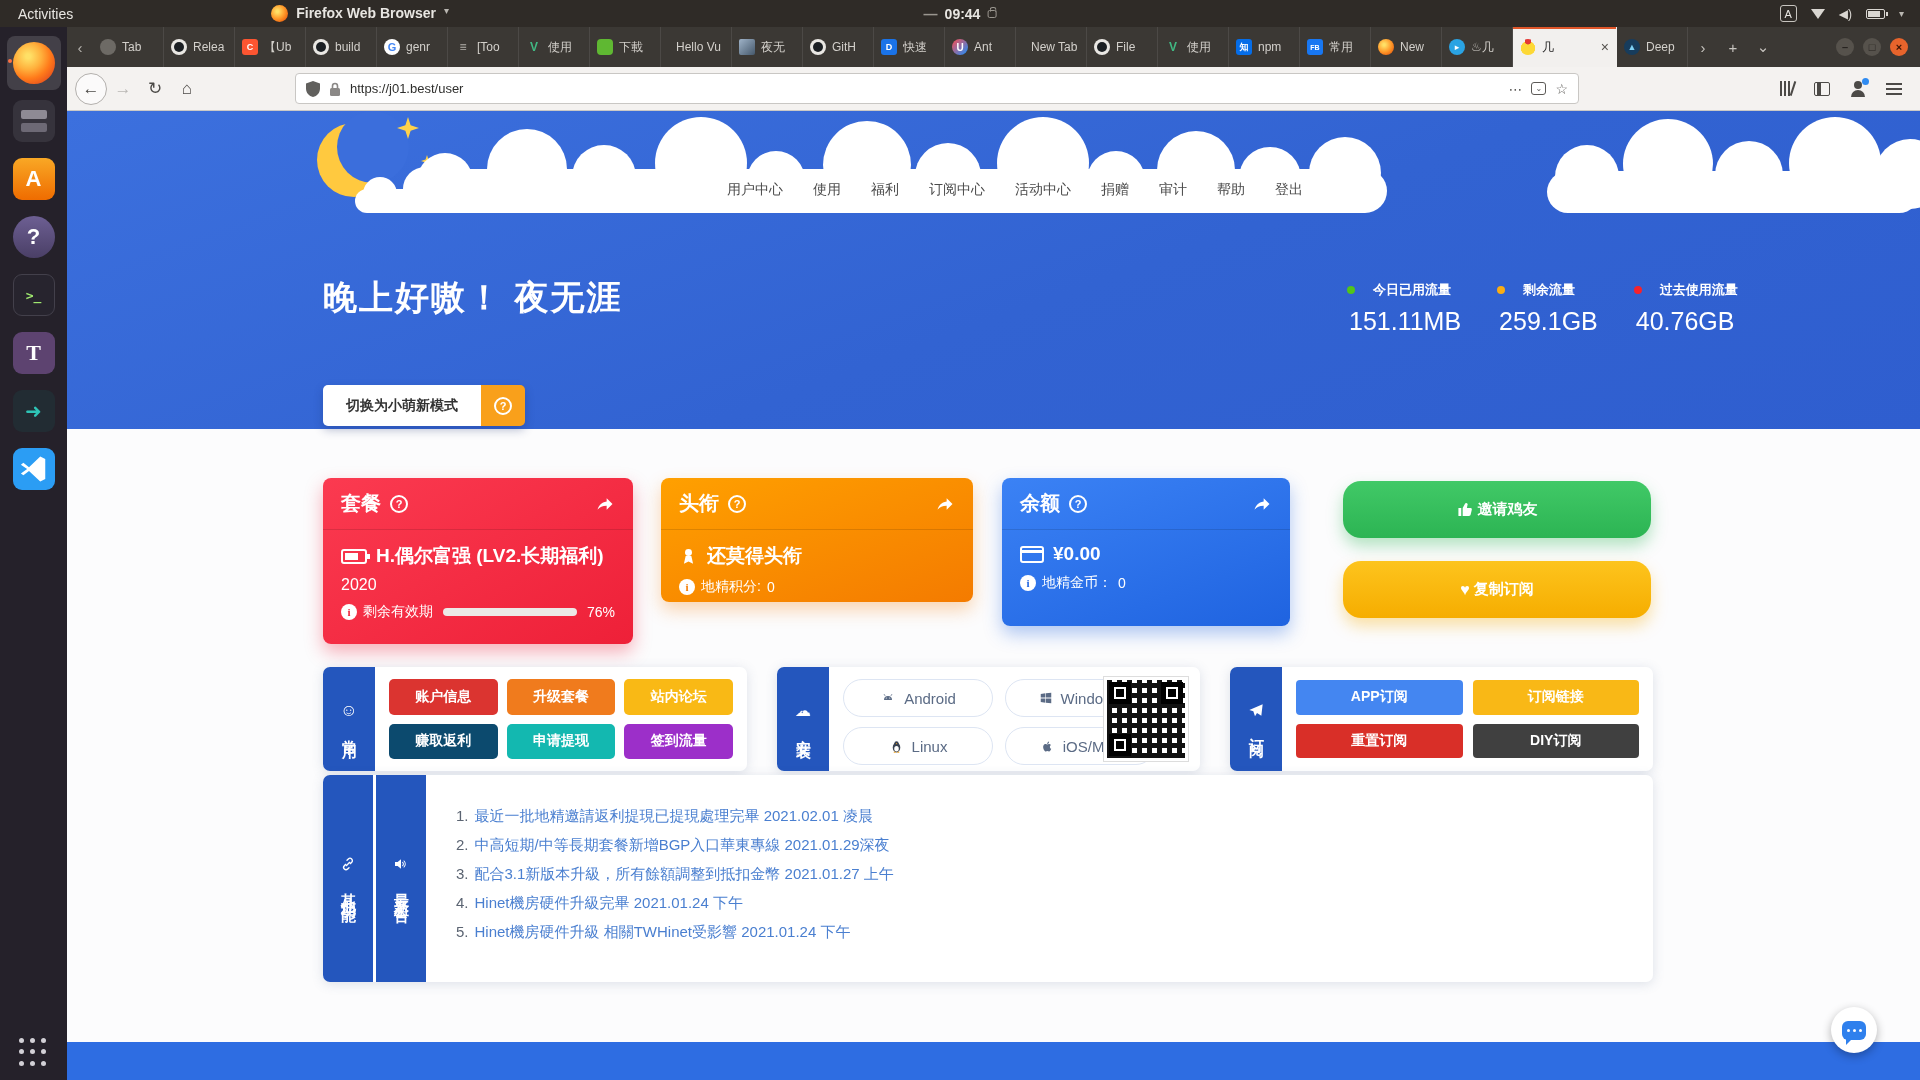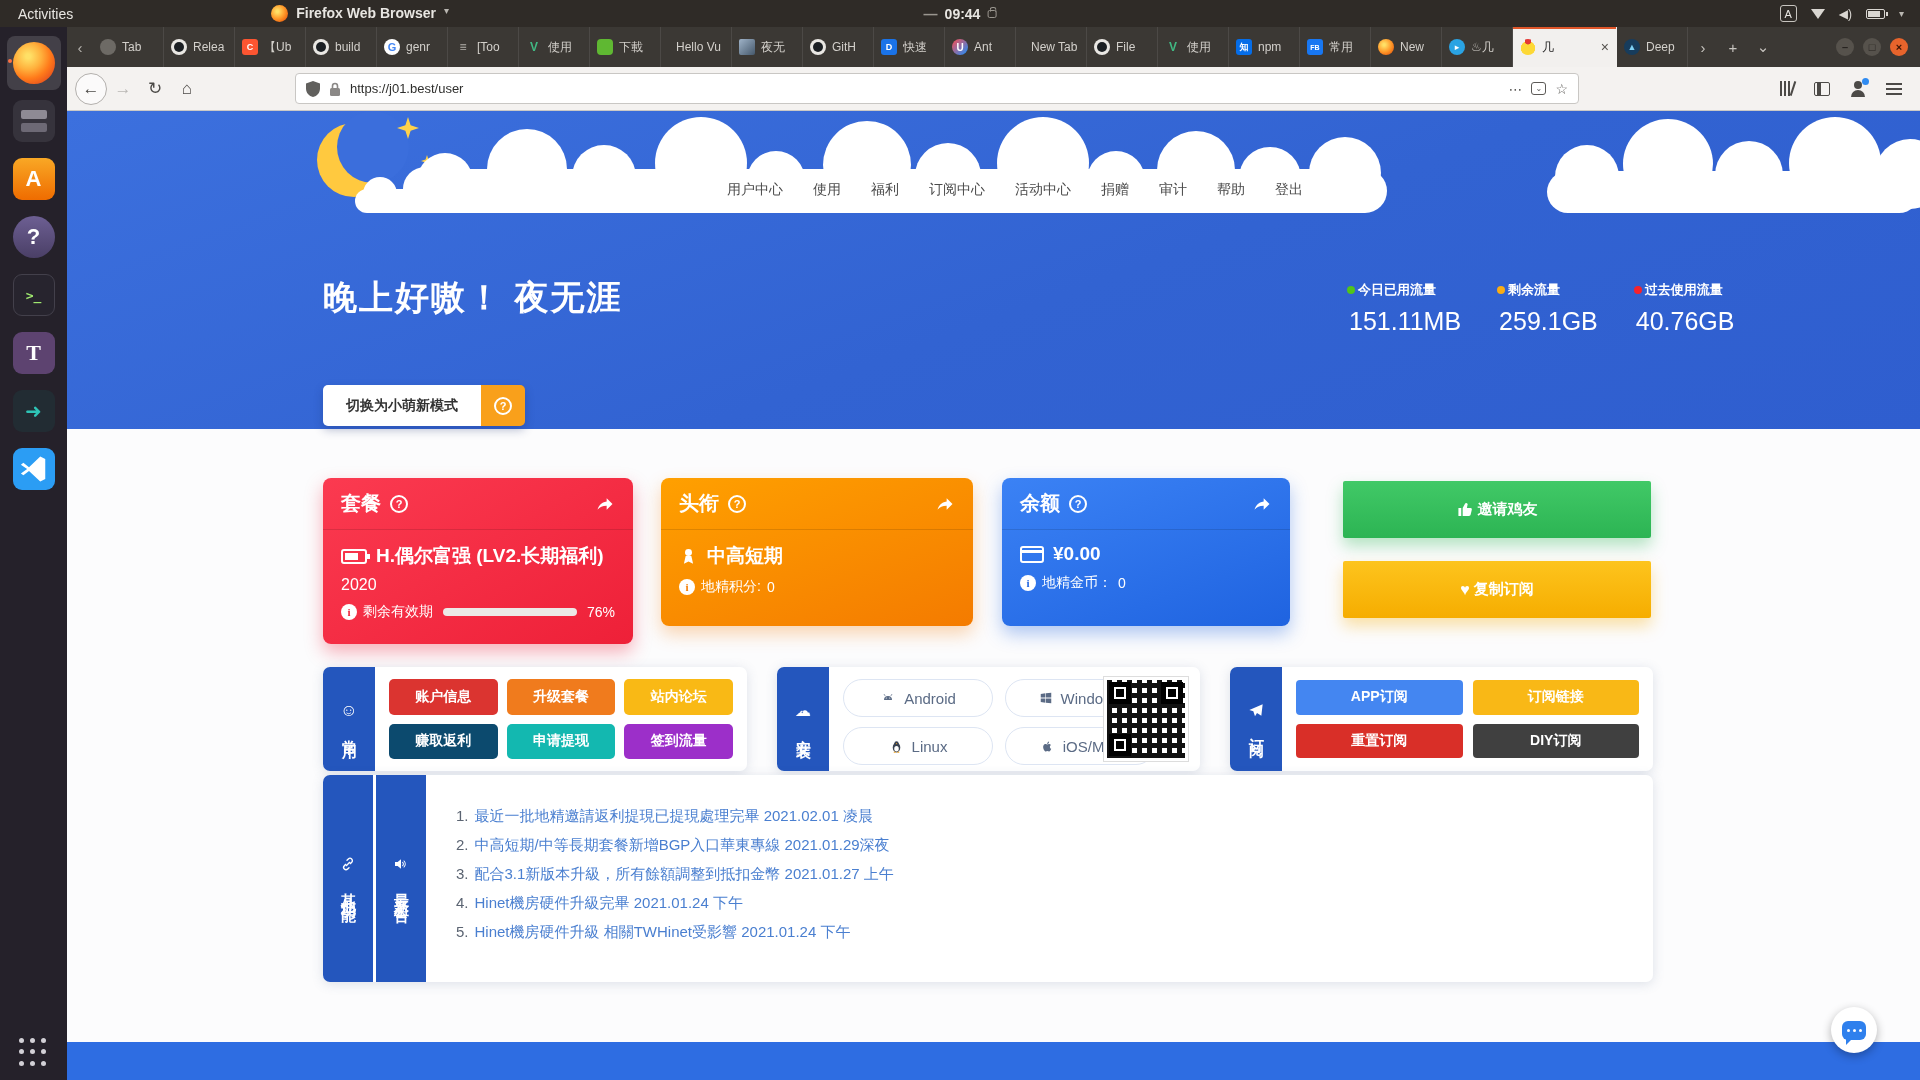--- a/index.html
+++ b/index.html
@@ -106,50 +106,50 @@
   #hero{position:absolute;left:0;top:0;width:100%;height:318px;background:linear-gradient(160deg,#3c70de 0%,#3263d2 55%,#2f5ecf 100%)}
   .cl{position:absolute;background:#fff;border-radius:50%}
   .cloudband{position:absolute;background:#fff;border-radius:44px}
   #moon{position:absolute;left:250px;top:12px;width:74px;height:74px;border-radius:50%;background:#ffc93f}
   #moon:after{content:"";position:absolute;left:20px;top:-12px;width:72px;height:72px;border-radius:50%;background:#3b6edc}
   .spark{position:absolute;background:#ffd24a;clip-path:polygon(50% 0,62% 38%,100% 50%,62% 62%,50% 100%,38% 62%,0 50%,38% 38%)}
   #skynav{position:absolute;left:660px;top:70px;display:flex;gap:30px;font-size:14px;color:#4b4b4b;z-index:3;font-weight:500}
   #skynav span{cursor:pointer}
   #greeting{position:absolute;left:256px;top:164px;font-size:34px;font-weight:700;color:#fff;letter-spacing:2px}
   #stats{position:absolute;left:1280px;top:170px;display:flex;gap:36px;color:#fff}
-  .stat .lab{font-size:13px;font-weight:700;display:flex;align-items:center;gap:3px}
+  .stat .lab{font-size:13px;font-weight:700;display:flex;align-items:center;gap:18px}
   .stat .dot{width:8px;height:8px;border-radius:50%}
   .stat .val{font-size:25px;margin-top:8px;padding-left:2px}
   #modebtn{position:absolute;left:256px;top:274px;height:41px;display:flex;border-radius:5px;overflow:hidden;box-shadow:0 4px 10px rgba(25,45,110,.3);z-index:4}
   #modebtn .txt{background:#fff;width:158px;display:flex;align-items:center;justify-content:center;font-size:14px;font-weight:700;color:#333}
   #modebtn .q{background:#f9a01b;width:44px;display:flex;align-items:center;justify-content:center}
   .qmark{width:18px;height:18px;border:2px solid #fff;border-radius:50%;color:#fff;font-size:11px;font-weight:700;display:flex;align-items:center;justify-content:center}
 
   
   .card{position:absolute;border-radius:8px;color:#fff}
   .card .hd{height:52px;display:flex;align-items:center;gap:9px;padding:0 18px;font-size:20px;font-weight:700;border-bottom:1px solid rgba(0,0,0,.12)}
   .card .hd .sp{margin-left:auto}
   .card .bd{padding:13px 18px}
   #card-plan{left:256px;top:367px;width:310px;height:166px;background:linear-gradient(150deg,#fb3a50,#ee2038);box-shadow:0 8px 18px rgba(238,32,56,.35)}
-  #card-title{left:594px;top:367px;width:312px;height:148px;background:linear-gradient(160deg,#ffa000,#f47b00);box-shadow:0 8px 18px rgba(244,123,0,.3)}
+  #card-title{left:594px;top:367px;width:312px;height:124px;background:linear-gradient(160deg,#ffa000,#f47b00);box-shadow:0 8px 18px rgba(244,123,0,.3)}
   #card-bal{left:935px;top:367px;width:288px;height:148px;background:linear-gradient(160deg,#3b82f5,#1f63e0);box-shadow:0 8px 18px rgba(31,99,224,.35)}
   .bigname{font-size:19px;font-weight:700;display:flex;align-items:center;gap:9px}
   .subline{font-size:16px;margin-top:7px}
   .inforow{display:flex;align-items:center;gap:6px;margin-top:9px;font-size:14px}
   .info-i{width:16px;height:16px;border-radius:50%;background:#fff;font-family:"Liberation Serif",serif;font-weight:700;font-size:11px;display:flex;align-items:center;justify-content:center;flex:none}
   .i-red{color:#ee2038}.i-or{color:#f47b00}.i-bl{color:#1f63e0}
   .pbar{flex:1;height:8px;background:#ece9e6;border-radius:4px;overflow:hidden;margin:0 4px}
   .pfill{height:100%;background:#2eb850;border-radius:4px}
   .bat{width:26px;height:15px;border:2px solid #fff;border-radius:3px;position:relative;flex:none}
   .bat:before{content:"";position:absolute;right:-5px;top:3px;width:3px;height:5px;background:#fff}
   .bat:after{content:"";position:absolute;left:2px;top:2px;bottom:2px;width:13px;background:#fff}
   .cc{width:24px;height:17px;border:2px solid #fff;border-radius:3px;position:relative;flex:none}
   .cc:before{content:"";position:absolute;left:0;right:0;top:2px;height:3px;background:#fff}
 
-  .actbtn{position:absolute;left:1276px;width:308px;height:57px;border-radius:2px;display:flex;align-items:center;justify-content:center;
+  .actbtn{position:absolute;left:1276px;width:308px;height:57px;border-radius:18px;display:flex;align-items:center;justify-content:center;
     gap:4px;color:#fff;font-size:15px;font-weight:700}
   #invitebtn{top:370px;background:linear-gradient(180deg,#41c967,#2cb453);box-shadow:0 8px 16px rgba(44,180,83,.35)}
   #copybtn{top:450px;background:linear-gradient(180deg,#fdc41d,#f6ad00);box-shadow:0 8px 16px rgba(246,173,0,.35)}
   .heart{font-size:16px}
 
   
   .panel{position:absolute;top:556px;height:104px;background:#fff;border-radius:7px;box-shadow:0 2px 12px rgba(80,100,140,.18);display:flex}
   .vtab{width:52px;background:#2456bd;border-radius:7px 0 0 7px;color:#fff;display:flex;flex-direction:column;align-items:center;justify-content:center;gap:7px;flex:none}
   .vtxt{writing-mode:vertical-rl;text-orientation:upright;font-size:15px;font-weight:700;letter-spacing:5px}
   #panel-common{left:256px;width:424px}
@@ -506,21 +506,21 @@
             <path fill="#fff" d="M14 5v4C7.4 10 4.2 14.3 3 19c2.6-3.3 6.1-4.8 11-4.8V19l7-7-7-7z"></path>
           </svg>
       </span>
     </div>
     <div class="bd">
       <div class="bigname">
         <svg width="19" height="19" viewBox="0 0 24 24">
             <circle cx="12" cy="7" r="4.4" fill="#fff"></circle>
             <path d="M8.4 11.5L6.2 21l5.8-2.8 5.8 2.8-2.2-9.5" fill="#fff"></path>
           </svg>
-        <span>中高短期</span>
+        <span>还莫得头衔</span>
       </div>
       <div class="inforow">
         <span class="info-i i-or">i</span>
         <span>地精积分:</span>
         <span>0</span>
       </div>
     </div>
   </div>
 
   <div class="card" id="card-bal">

